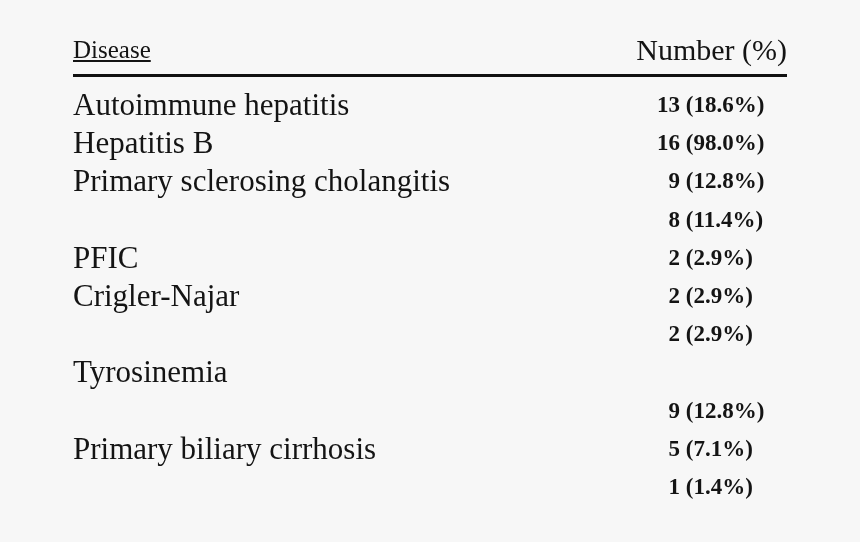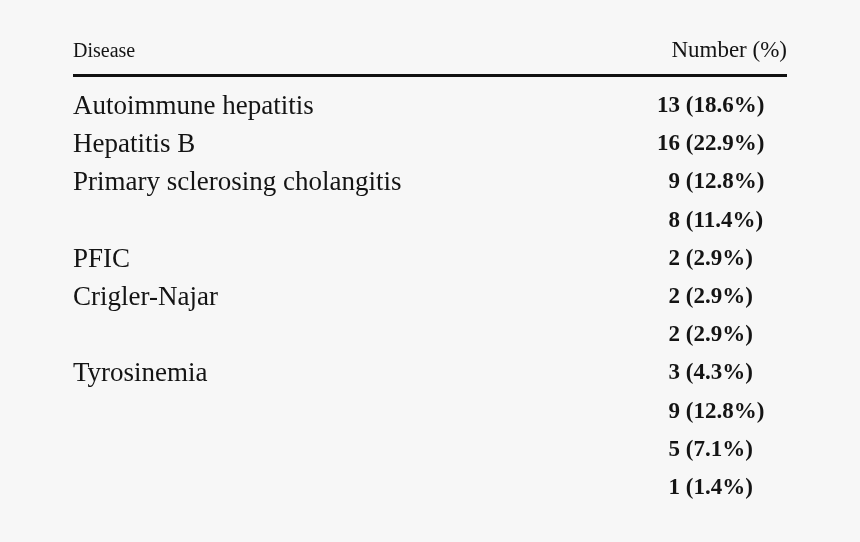--- a/index.html
+++ b/index.html
@@ -25,29 +25,30 @@
       position: absolute;
       left: 0;
       top: 35px;
       width: 714px;
       height: 30px;
     }
     .h-disease {
       position: absolute;
       left: 0;
       top: 0;
-      font-size: 20px;
+      font-size: 25px;
       line-height: 30px;
       white-space: nowrap;
+      text-decoration: underline;
     }
     .h-number {
       position: absolute;
       right: 0;
       top: 0;
-      font-size: 23px;
+      font-size: 30px;
       line-height: 30px;
       white-space: nowrap;
     }
     .rule {
       position: absolute;
       left: 0;
       top: 74px;
       width: 714px;
       height: 3px;
       background: #111;
@@ -60,21 +61,21 @@
     }
     .row {
       position: relative;
       height: 38.2px;
       width: 714px;
     }
     .cell-disease {
       position: absolute;
       left: 0;
       top: 0;
-      font-size: 27px;
+      font-size: 31px;
       line-height: 30px;
       white-space: nowrap;
     }
     .cell-number {
       position: absolute;
       left: 584px;
       top: 0;
       font-size: 23px;
       line-height: 30px;
       white-space: pre;
@@ -91,21 +92,21 @@
     <span class="h-number">Number (%)</span>
   </div>
   <div class="rule"></div>
   <div class="rows">
     <div class="row">
       <span class="cell-disease">Autoimmune hepatitis</span>
       <span class="cell-number">13 (18.6%)</span>
     </div>
     <div class="row">
       <span class="cell-disease">Hepatitis B</span>
-      <span class="cell-number">16 (22.9%)</span>
+      <span class="cell-number">16 (98.0%)</span>
     </div>
     <div class="row">
       <span class="cell-disease">Primary sclerosing cholangitis</span>
       <span class="cell-number">  9 (12.8%)</span>
     </div>
     <div class="row">
       <span class="cell-number">  8 (11.4%)</span>
     </div>
     <div class="row">
       <span class="cell-disease">PFIC</span>
@@ -113,25 +114,25 @@
     </div>
     <div class="row">
       <span class="cell-disease">Crigler-Najar</span>
       <span class="cell-number">  2 (2.9%)</span>
     </div>
     <div class="row">
       <span class="cell-number">  2 (2.9%)</span>
     </div>
     <div class="row">
       <span class="cell-disease">Tyrosinemia</span>
-      <span class="cell-number">  3 (4.3%)</span>
     </div>
     <div class="row">
       <span class="cell-number">  9 (12.8%)</span>
     </div>
     <div class="row">
+      <span class="cell-disease">Primary biliary cirrhosis</span>
       <span class="cell-number">  5 (7.1%)</span>
     </div>
     <div class="row">
       <span class="cell-number">  1 (1.4%)</span>
     </div>
   </div>
 </div>
 
 </body></html>

